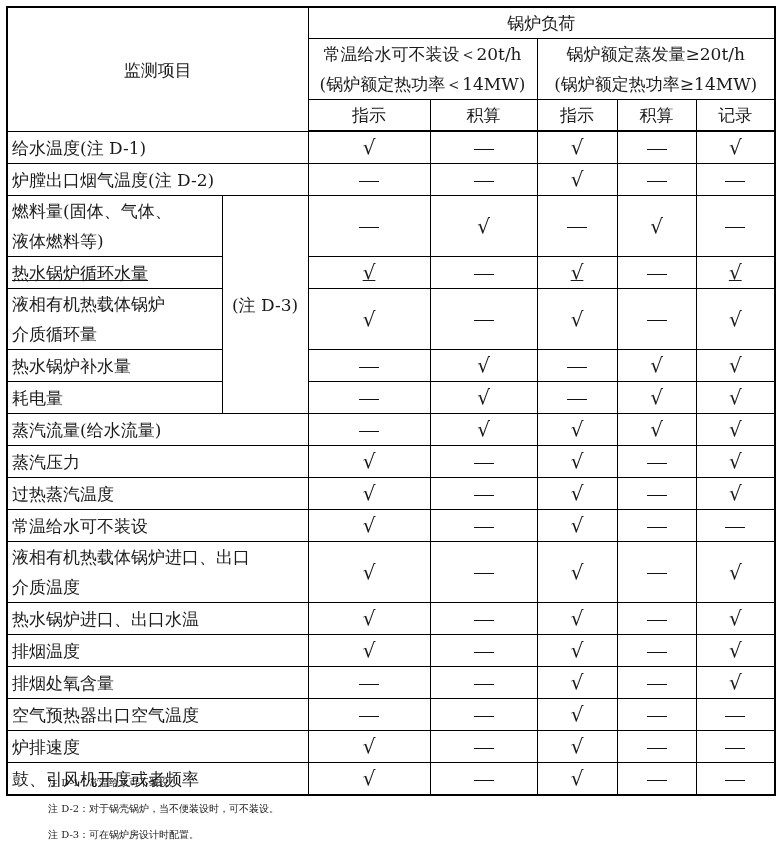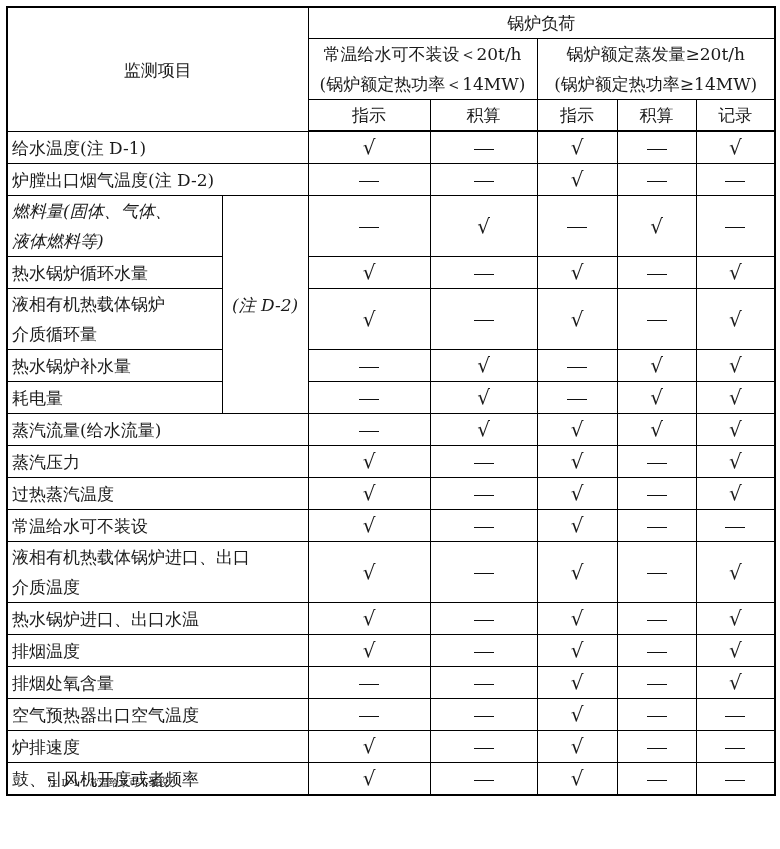--- a/index.html
+++ b/index.html
@@ -67,33 +67,33 @@
       <tr style="height: 30px;">
         <td class="l" colspan="2">
           <div>炉膛出口烟气温度(注 D-2)</div>
         </td>
         <td class="c"><span class="dash" title="—"></span></td>
         <td class="c"><span class="dash" title="—"></span></td>
         <td class="c"><span class="check">√</span></td>
         <td class="c"><span class="dash" title="—"></span></td>
         <td class="c"><span class="dash" title="—"></span></td>
       </tr>
-      <tr style="height: 60px; font-style: italic;">
+      <tr style="height: 60px;">
         <td class="l">
           <div>燃料量(固体、气体、</div>
           <div>液体燃料等)</div>
         </td>
-        <td class="c" rowspan="5">(注 D-2)</td>
-        <td class="c"><span class="dash" title="—"></span></td>
-        <td class="c"><span class="check">√</span></td>
-        <td class="c"><span class="dash" title="—"></span></td>
-        <td class="c"><span class="check">√</span></td>
-        <td class="c"><span class="dash" title="—"></span></td>
-      </tr>
-      <tr style="height: 30px;">
+        <td class="c" rowspan="5">(注 D-3)</td>
+        <td class="c"><span class="dash" title="—"></span></td>
+        <td class="c"><span class="check">√</span></td>
+        <td class="c"><span class="dash" title="—"></span></td>
+        <td class="c"><span class="check">√</span></td>
+        <td class="c"><span class="dash" title="—"></span></td>
+      </tr>
+      <tr style="height: 30px; text-decoration: underline;">
         <td class="l">
           <div>热水锅炉循环水量</div>
         </td>
         <td class="c"><span class="check">√</span></td>
         <td class="c"><span class="dash" title="—"></span></td>
         <td class="c"><span class="check">√</span></td>
         <td class="c"><span class="dash" title="—"></span></td>
         <td class="c"><span class="check">√</span></td>
       </tr>
       <tr style="height: 60px;">
@@ -236,13 +236,15 @@
         <td class="c"><span class="dash" title="—"></span></td>
         <td class="c"><span class="check">√</span></td>
         <td class="c"><span class="dash" title="—"></span></td>
         <td class="c"><span class="dash" title="—"></span></td>
       </tr>
     </tbody>
 </table>
 
 <div class="notes">
   <div>注 D-1：常温给水可不装设。</div>
+  <div>注 D-2：对于锅壳锅炉，当不便装设时，可不装设。</div>
+  <div>注 D-3：可在锅炉房设计时配置。</div>
 </div>
 
 </body></html>

